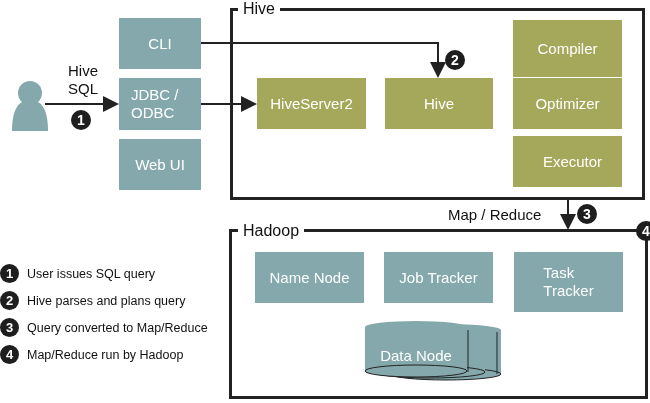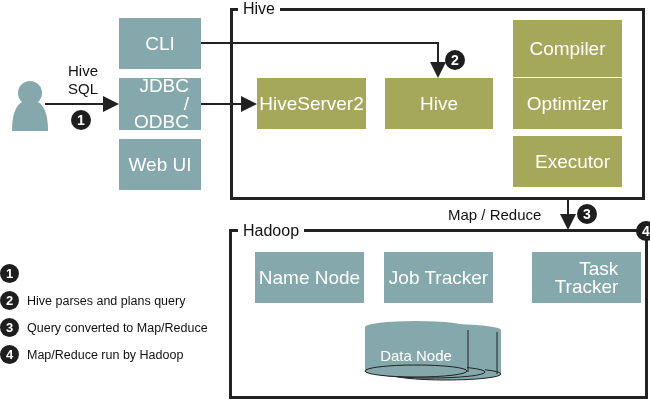--- a/index.html
+++ b/index.html
@@ -1,20 +1,20 @@
 <!DOCTYPE html>
 <html><head>
 <meta charset="utf-8">
 <style>
   html, body { margin: 0; padding: 0; background: #ffffff; }
   body { width: 650px; height: 403px; position: relative; overflow: hidden;
          font-family: "Liberation Sans", sans-serif; }
   .abs { position: absolute; }
   .box { position: absolute; display: flex; align-items: center; justify-content: center;
-         text-align: right; color: #ffffff; font-size: 19px; line-height: 18px; box-sizing: border-box; }
+         text-align: left; color: #ffffff; font-size: 15px; line-height: 18px; box-sizing: border-box; }
   .teal { background: #84a8ab; }
   .olive { background: #a5a85a; }
   .frame { position: absolute; border: 3px solid #222222; box-sizing: border-box; }
   .frame-title { position: absolute; background: #ffffff; color: #111; font-size: 16px; padding: 0 5px; line-height: 18px; }
   .num { position: absolute; width: 20px; height: 20px; border-radius: 50%; background: #1e1e1e; color: #fff;
          font-size: 14px; font-weight: bold; display: flex; align-items: center; justify-content: center; }
   .legend-item { position: absolute; left: 0; display: flex; align-items: center; }
   .legend-item .num { position: static; width: 19px; height: 19px; margin-right: 8px; font-size: 13px; }
   .legend-text { font-size: 12.5px; color: #111; }
   .label { position: absolute; color: #111; font-size: 15px; text-align: center; line-height: 18px; }
@@ -68,21 +68,21 @@
 <div class="label" style="left:448px; top:206px;">Map / Reduce</div>
 <div class="num" style="left:577px; top:204px;">3</div>
 
 <div class="frame" style="left:229px; top:229px; width:419px; height:170px; border-right:none;"></div>
 <div class="abs" style="left:645px; top:229px; width:3px; height:170px; background:#222;"></div>
 <div class="frame-title" style="left:238px; top:222px;">Hadoop</div>
 <div class="num" style="left:636px; top:221px;">4</div>
 
 <div class="box teal" style="left:255px; top:252px; width:109px; height:51px;">Name Node</div>
 <div class="box teal" style="left:384px; top:252px; width:109px; height:51px;">Job Tracker</div>
-<div class="box teal" style="left:514px; top:252px; width:109px; height:51px; padding:0 46px;margin-left:18px;">Task Tracker</div>
+<div class="box teal" style="left:514px; top:252px; width:109px; height:60px; padding:0 46px;">Task Tracker</div>
 
 <svg width="650" height="403">
   <g>
     <rect x="391" y="330" width="110" height="44" fill="#84a8ab"></rect>
     <ellipse cx="446" cy="330" rx="55" ry="6" fill="#84a8ab"></ellipse>
     <ellipse cx="446" cy="374" rx="55" ry="6" fill="#84a8ab" stroke="#222" stroke-width="1"></ellipse>
     <line x1="497" y1="332" x2="497" y2="374" stroke="#222" stroke-width="1"></line>
   </g>
   <g>
     <rect x="375" y="328" width="110" height="44" fill="#84a8ab"></rect>
@@ -93,20 +93,21 @@
     <rect x="365" y="327" width="102" height="44" fill="#84a8ab"></rect>
     <ellipse cx="416" cy="327" rx="51" ry="6" fill="#84a8ab"></ellipse>
     <ellipse cx="416" cy="371" rx="51" ry="6" fill="#84a8ab" stroke="#222" stroke-width="1"></ellipse>
   </g>
 </svg>
 <div class="label" style="left:370px; top:347px; width:92px; color:#fff;">Data Node</div>
 
 <div class="abs" style="left:0; top:262px; width:230px; height:110px;">
   <div class="legend-item" style="top:2px;">
     <div class="num">1</div>
+    <span class="legend-text">User issues SQL query</span>
   </div>
   <div class="legend-item" style="top:29px;">
     <div class="num">2</div>
     <span class="legend-text">Hive parses and plans query</span>
   </div>
   <div class="legend-item" style="top:56px;">
     <div class="num">3</div>
     <span class="legend-text">Query converted to Map/Reduce</span>
   </div>
   <div class="legend-item" style="top:83px;">

